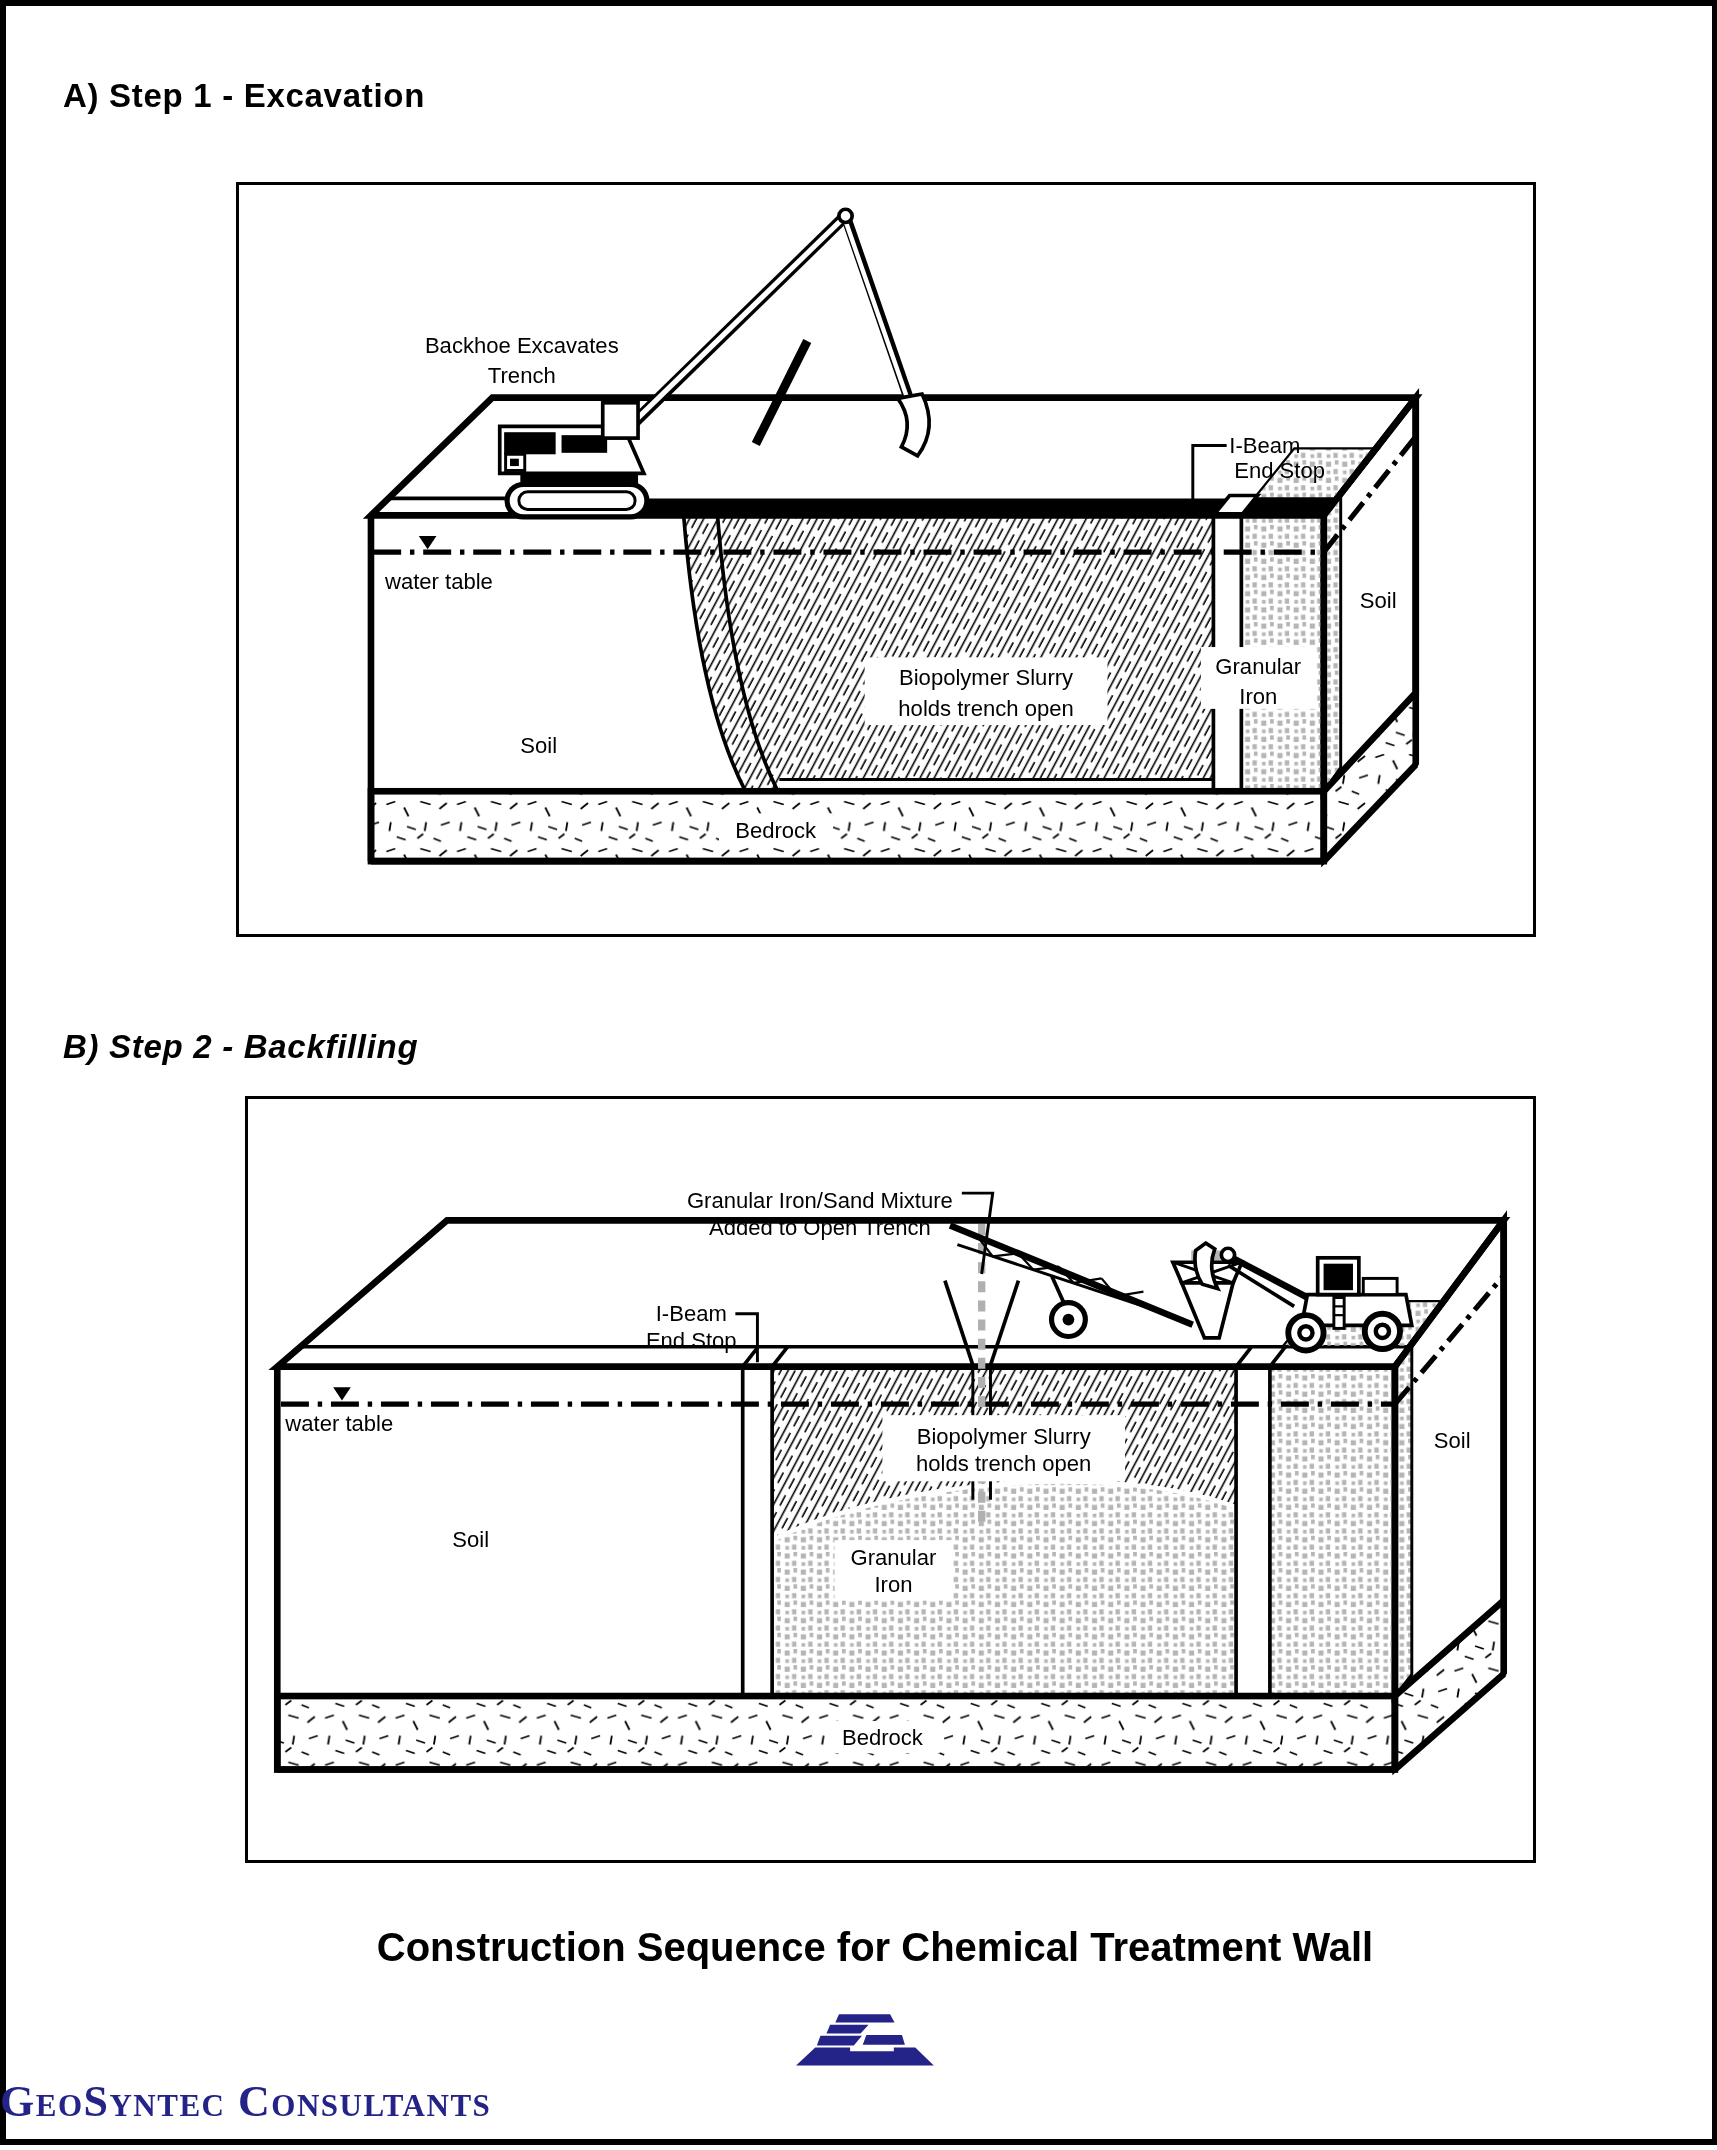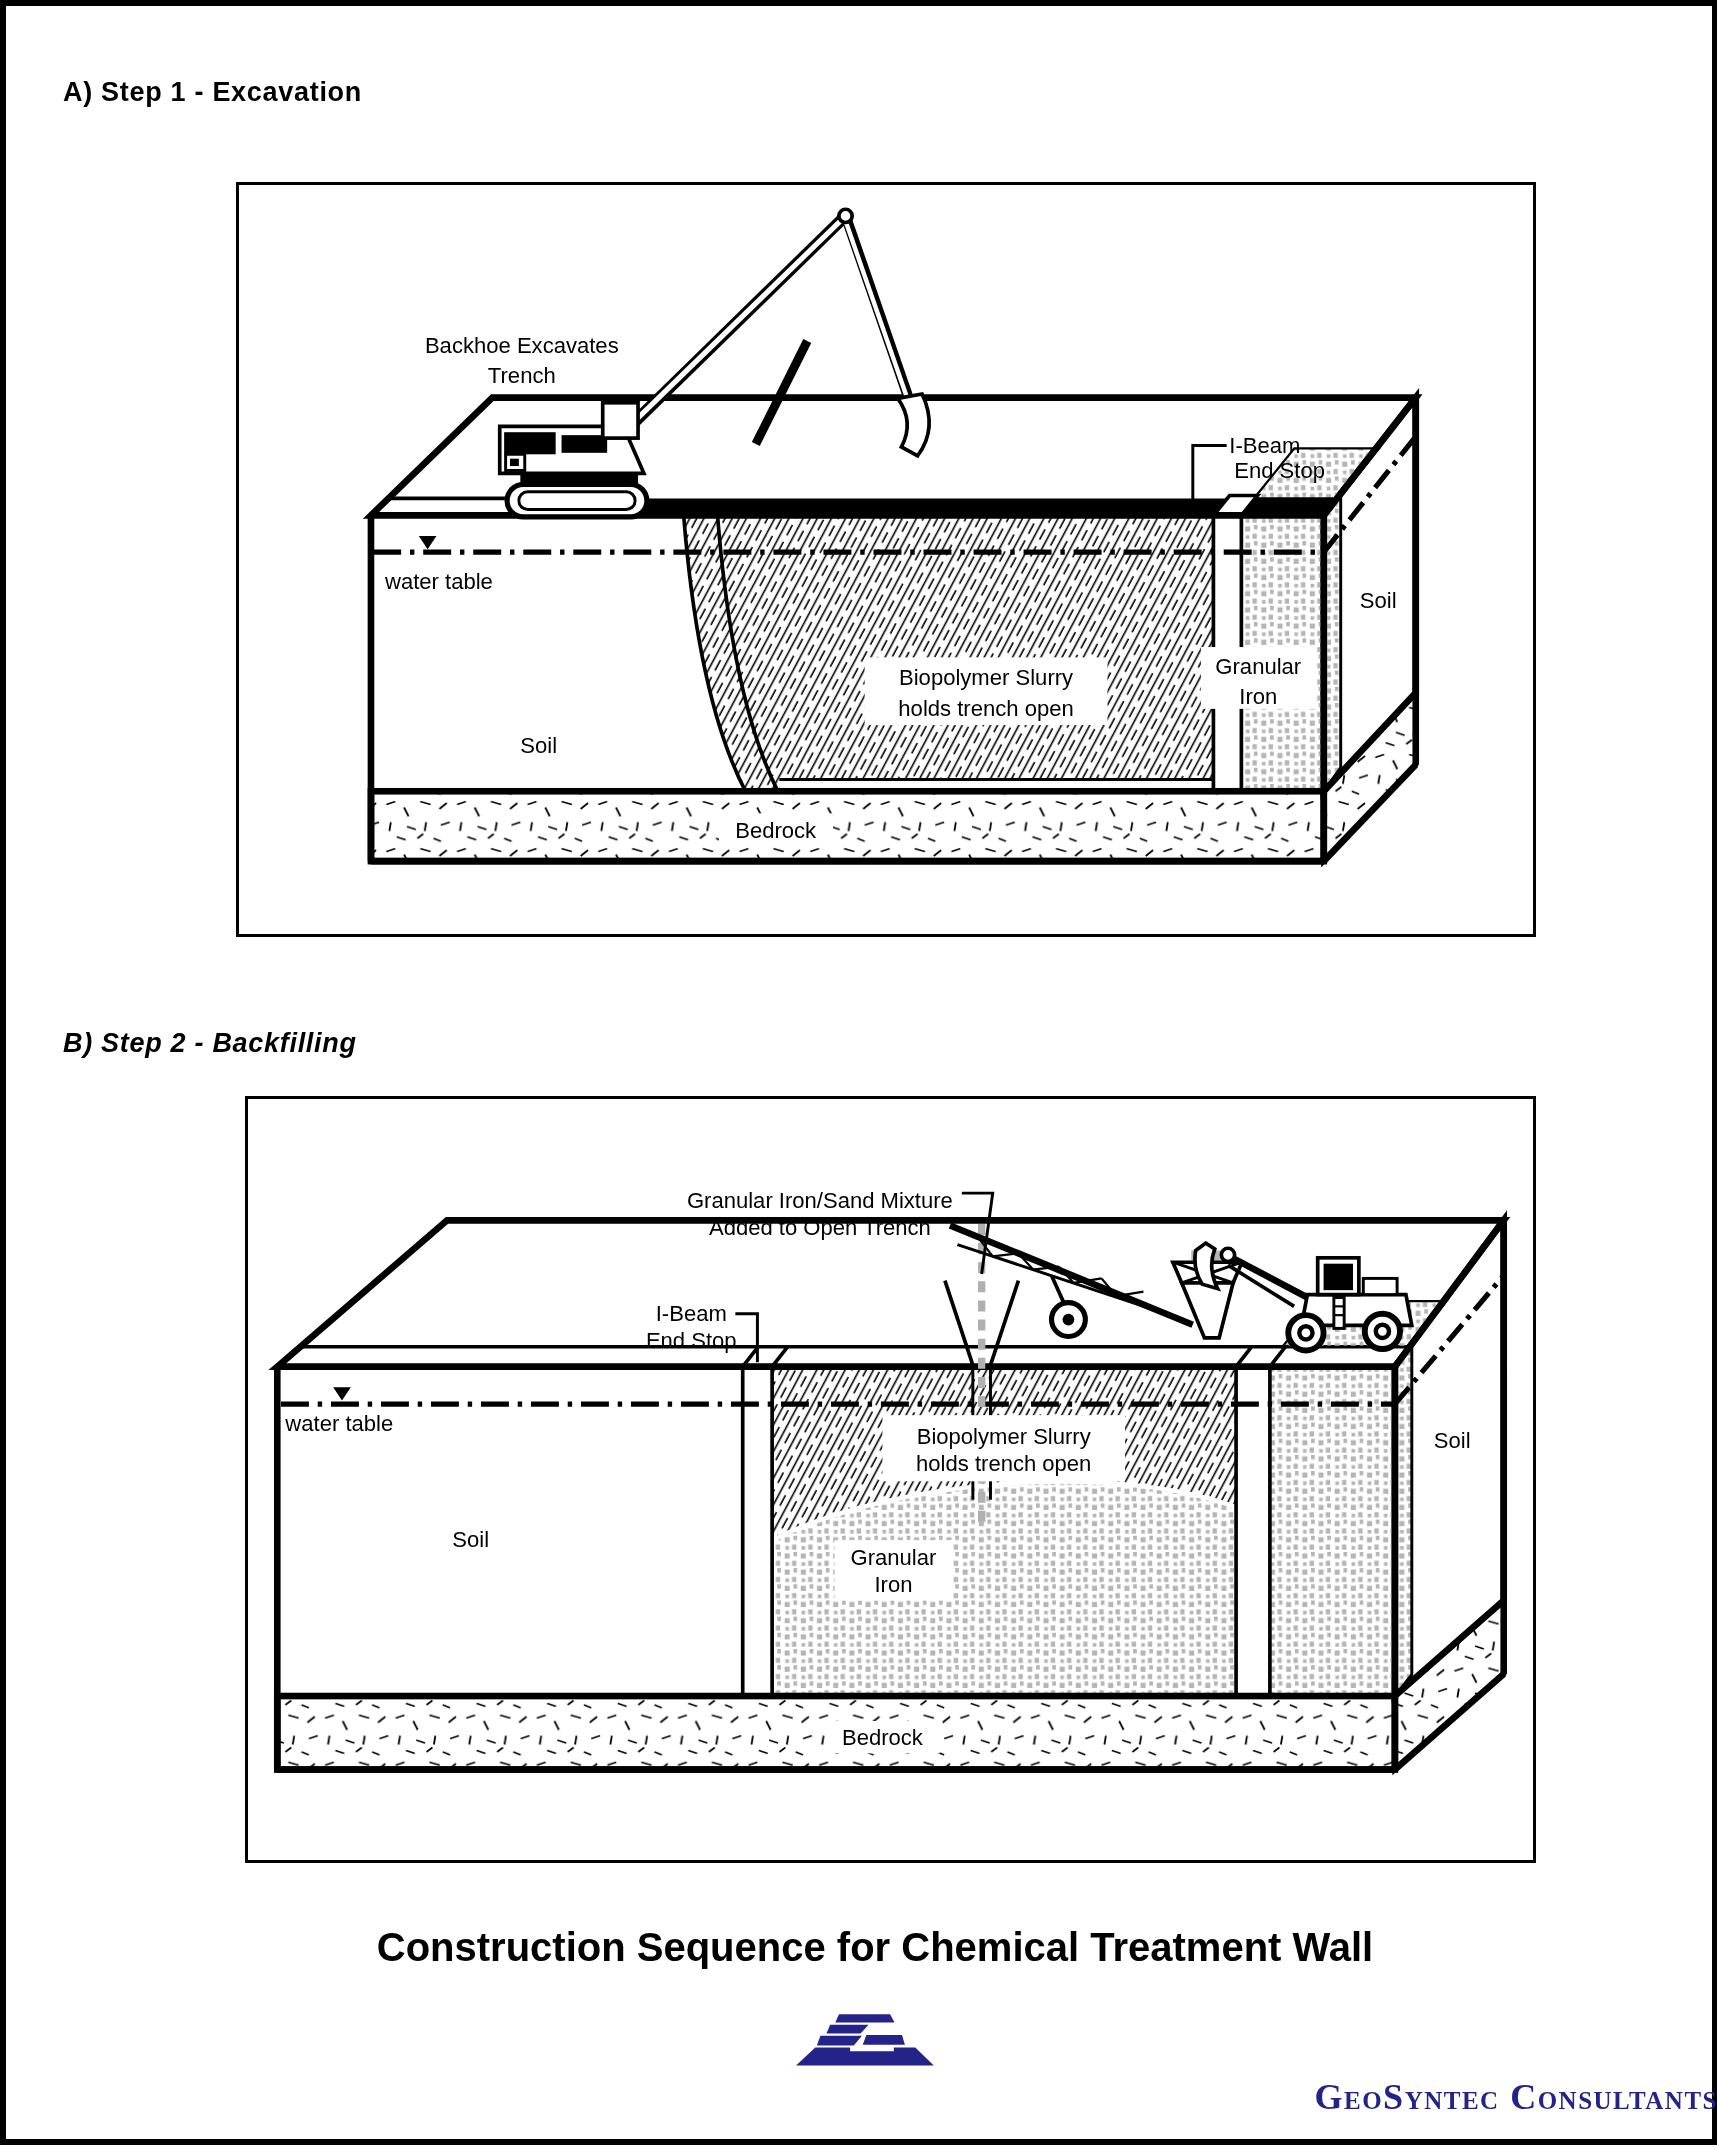--- a/index.html
+++ b/index.html
@@ -1,28 +1,28 @@
 <!DOCTYPE html>
 <html style="font-size:12px"><head>
 <meta charset="utf-8">
 <style>
   html,body{margin:0;padding:0;background:#fff;}
   body{width:1718px;height:2151px;position:relative;font-family:"Liberation Sans",sans-serif;overflow:hidden;}
   .page-border{position:absolute;left:0;top:0;width:1718px;height:2145px;border:6.7px solid #000;box-sizing:border-box;}
-  .sec-title{position:absolute;font-weight:bold;font-size:27px;color:#000;letter-spacing:0.7px;white-space:nowrap;}
+  .sec-title{position:absolute;font-weight:bold;font-size:33px;color:#000;letter-spacing:0.7px;white-space:nowrap;}
   #titleA{left:63px;top:77px;}
   #titleB{left:63px;top:1028px;font-style:italic;}
   svg.panel{position:absolute;border:3.7px solid #000;box-sizing:border-box;background:#fff;}
   #panelA{left:236px;top:182px;width:1300px;height:755px;}
   #panelB{left:245px;top:1096px;width:1291px;height:767px;}
   .caption{position:absolute;left:16px;top:1925px;width:100%;text-align:center;font-weight:bold;font-size:40px;color:#000;}
   .logo-pyr{position:absolute;left:50%;top:2003px;transform:translateX(-50%);}
-  .logo-text{position:absolute;left:0;top:2076px;width:100%;text-align:right;
+  .logo-text{position:absolute;left:0;top:2076px;width:100%;text-align:left;
     font-family:"Liberation Serif",serif;font-variant:small-caps;font-weight:bold;
-    font-size:36px;letter-spacing:1.5px;}
+    font-size:44px;letter-spacing:1.5px;}
   text{font-family:"Liberation Sans",sans-serif;font-size:30px;fill:#000;}
   .lbl{text-anchor:middle;}
   .lbl-left{text-anchor:start;}
 </style>
 </head>
 <body>
 
 <div class="page-border"></div>
 
 <div class="sec-title" id="titleA">A) Step 1 - Excavation</div>

